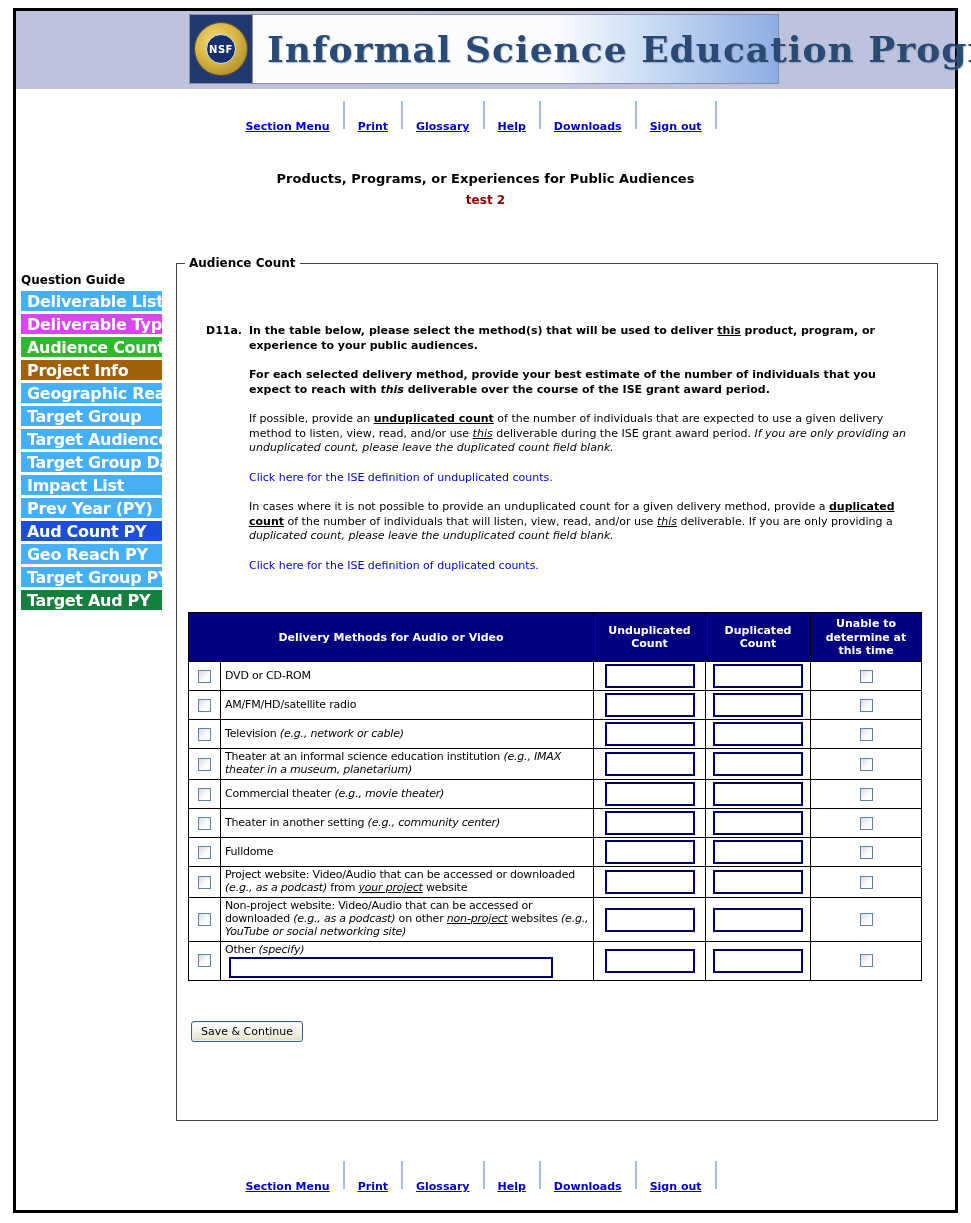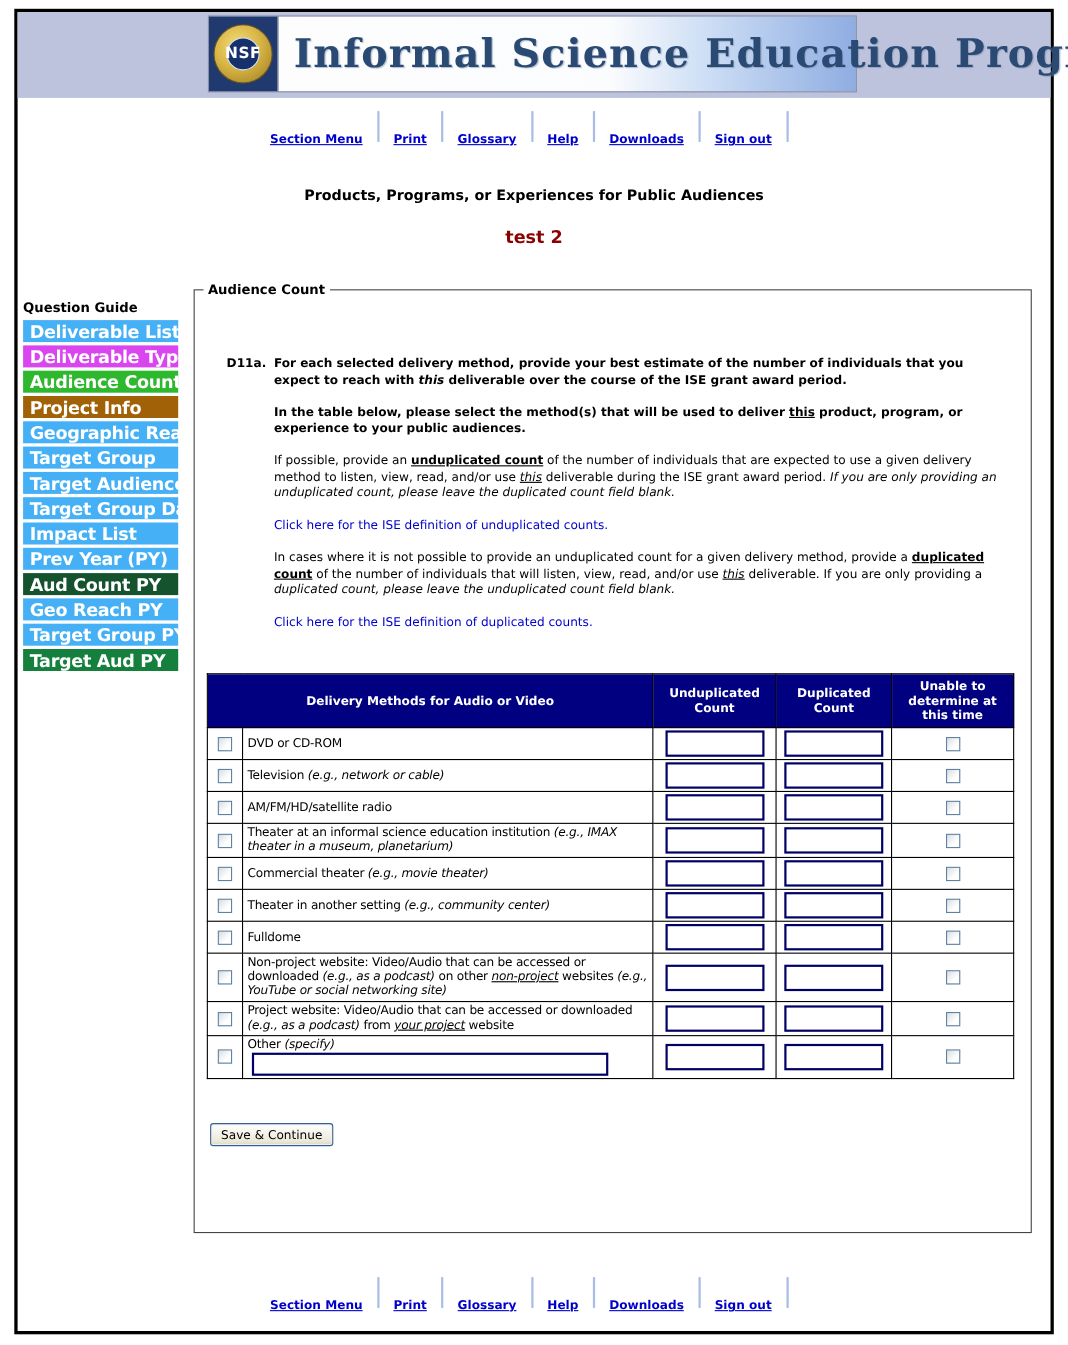--- a/index.html
+++ b/index.html
@@ -4,21 +4,21 @@
 <style>
   html,body{margin:0;padding:0;width:971px;height:1223px;background:#fff;overflow:hidden;
     font-family:"DejaVu Sans","Liberation Sans",sans-serif;}
   .frame{position:absolute;left:13px;top:8px;width:939px;height:1199px;border:3px solid #000;background:#fff;}
   
   .band{position:absolute;left:0;top:0;width:100%;height:78px;background:#bdc3dc;}
   .banner{position:absolute;left:173px;top:3px;width:588px;height:68px;border:1px solid #8a8fa6;
     display:flex;background:linear-gradient(to right,#fdfdfd 0%,#fbfcfe 62%,#cadcf4 78%,#8fadE2 100%);}
   .logo-box{width:62px;height:68px;background:#203a70;display:flex;align-items:center;justify-content:center;flex:0 0 62px;border-right:1px solid #8a8fa6;}
   .medallion{width:52px;height:52px;border-radius:50%;background:radial-gradient(circle at 40% 35%,#f4dd7a 0%,#d8b545 45%,#9a7a1e 100%);display:flex;align-items:center;justify-content:center;box-shadow:0 0 0 1px #6b541a;}
-  .medallion-inner{width:28px;height:28px;border-radius:50%;background:#16306b;border:1px solid #cfe2ff;color:#fff;font-size:14px;font-weight:bold;display:flex;align-items:center;justify-content:center;letter-spacing:.5px;text-align:right;}
+  .medallion-inner{width:28px;height:28px;border-radius:50%;background:#16306b;border:1px solid #cfe2ff;color:#fff;font-size:10px;font-weight:bold;display:flex;align-items:center;justify-content:center;letter-spacing:.5px;text-align:right;}
   .banner-title{flex:1;display:flex;align-items:center;padding-left:14px;
     font-family:"DejaVu Serif","Liberation Serif",serif;font-weight:bold;font-size:36px;color:#2a4a73;
     text-shadow:1px 1px 1px rgba(120,140,170,.55);letter-spacing:1px;white-space:nowrap;}
   .globe{position:relative;width:130px;height:68px;flex:0 0 130px;overflow:hidden;
     background:linear-gradient(100deg,#93b0e8 0%,#6c8fd8 45%,#4e6fc4 100%);}
   .globe:before{content:"";position:absolute;left:-30px;top:-12px;width:110px;height:92px;border-radius:50%;
     background:radial-gradient(circle at 35% 45%,rgba(235,242,255,.95) 0%,rgba(190,210,245,.45) 45%,rgba(190,210,245,0) 70%);}
   .arc{position:absolute;border:1px solid rgba(255,255,255,.85);border-radius:50%;}
   .arc1{width:220px;height:130px;left:-40px;top:10px;transform:rotate(-8deg);}
   .arc2{width:200px;height:170px;left:-20px;top:-90px;transform:rotate(6deg);}
@@ -29,21 +29,21 @@
   .cluster{position:absolute;left:58px;top:16px;width:14px;height:14px;border-radius:50%;background:#3c4eb4;
     box-shadow:12px 2px 0 1px #3445a8,24px 8px 0 0 #3c4eb4,6px 12px 0 2px #2f41a4,18px 14px 0 2px #3c4eb4,
     30px 18px 0 0 #3445a8,10px 24px 0 1px #3c4eb4,22px 26px 0 2px #2f41a4,2px 18px 0 0 #3445a8,32px 28px 0 0 #3c4eb4;opacity:.9;}
   
   .toplinks{position:absolute;left:0;width:100%;display:flex;align-items:flex-end;justify-content:center;height:32px;}
   .toplinks .navlink{font-size:11px;font-weight:bold;color:#0000cc;text-decoration:underline;margin:0 2px;}
   .toplinks .sep{width:2px;height:28px;background:#a9bde4;margin:0 11px;align-self:flex-start;}
   .nav-top{top:90px;} .nav-bottom{top:1150px;}
   
   .page-title{position:absolute;left:0;top:160px;width:100%;text-align:center;font-size:13px;font-weight:bold;color:#000;margin:0;}
-  .page-subtitle{position:absolute;left:0;top:195px;width:100%;text-align:center;font-size:16px;font-weight:bold;color:#8b0000;margin:0;}
+  .page-subtitle{position:absolute;left:0;top:182px;width:100%;text-align:center;font-size:12px;font-weight:bold;color:#8b0000;margin:0;}
   
   .sidebar{position:absolute;left:5px;top:262px;width:141px;}
   .sb-head{font-size:12px;font-weight:bold;color:#000;margin-bottom:4px;}
   .sb-item{height:20px;margin-bottom:3px;display:flex;align-items:center;padding-left:6px;cursor:pointer;}
   .sb-item span{color:#fff;font-weight:bold;font-size:16px;letter-spacing:-0.3px;white-space:nowrap;}
   
   .fset{position:absolute;left:160px;top:252px;width:760px;height:856px;border:1px solid #444;}
   .legend{position:absolute;left:8px;top:-8px;background:#fff;padding:0 4px;font-size:12px;font-weight:bold;color:#000;}
   .qrow{margin:60px 28px 0 29px;display:flex;}
   .qlabel{width:43px;flex:0 0 43px;font-size:11px;font-weight:bold;}
@@ -136,42 +136,42 @@
         </div>
         <div class="sb-item" style="background: rgb(69, 176, 245);">
           <span>Target Group Data</span>
         </div>
         <div class="sb-item" style="background: rgb(69, 176, 245);">
           <span>Impact List</span>
         </div>
         <div class="sb-item" style="background: rgb(69, 176, 245);">
           <span>Prev Year (PY)</span>
         </div>
-        <div class="sb-item active" style="background: #14532d; align-items: center;">
+        <div class="sb-item active" style="background: #1d4ed8; align-items: center;">
           <span>Aud Count PY</span>
         </div>
         <div class="sb-item" style="background: rgb(69, 176, 245);">
           <span>Geo Reach PY</span>
         </div>
         <div class="sb-item" style="background: rgb(69, 176, 245);">
           <span>Target Group PY</span>
         </div>
         <div class="sb-item active" style="background: #15803d;">
           <span>Target Aud PY</span>
         </div>
       </div>
   </div>
 
   <div class="fset">
     <span class="legend">Audience Count</span>
     <div class="qrow">
       <span class="qlabel">D11a.</span>
       <div class="qtext" id="paragraphs">
+          <p><span class="b">In the table below, please select the method(s) that will be used to deliver </span><span class="b u">this</span><span class="b"> product, program, or experience to your public audiences.</span></p>
           <p><span class="b">For each selected delivery method, provide your best estimate of the number of individuals that you expect to reach with </span><span class="b i">this</span><span class="b"> deliverable over the course of the ISE grant award period.</span></p>
-          <p><span class="b">In the table below, please select the method(s) that will be used to deliver </span><span class="b u">this</span><span class="b"> product, program, or experience to your public audiences.</span></p>
           <p><span>If possible, provide an </span><span class="b u">unduplicated count</span><span> of the number of individuals that are expected to use a given delivery method to listen, view, read, and/or use </span><span class="i u">this</span><span> deliverable during the ISE grant award period. </span><span class="i">If you are only providing an unduplicated count, please leave the duplicated count field blank.</span></p>
           <p><a class="deflink" href="#">Click here for the ISE definition of unduplicated counts.</a></p>
           <p><span>In cases where it is not possible to provide an unduplicated count for a given delivery method, provide a </span><span class="b u">duplicated count</span><span> of the number of individuals that will listen, view, read, and/or use </span><span class="i u">this</span><span> deliverable. If you are only providing a </span><span class="i">duplicated count, please leave the unduplicated count field blank.</span></p>
           <p><a class="deflink" href="#">Click here for the ISE definition of duplicated counts.</a></p>
         </div>
     </div>
     <table class="dtable" id="delivery-table">
         <colgroup>
           <col style="width: 32px;">
           <col style="width: 373px;">
@@ -190,34 +190,34 @@
         <tbody>
           <tr>
             <td class="chk"><input type="checkbox" class="cb" style=""></td>
             <td class="lbl"><span>DVD or CD-ROM</span></td>
             <td class="count"><input type="text" class="count-input" style=""></td>
             <td class="count"><input type="text" class="count-input" style=""></td>
             <td class="unable"><input type="checkbox" class="cb" style=""></td>
           </tr>
           <tr>
             <td class="chk"><input type="checkbox" class="cb" style=""></td>
+            <td class="lbl"><span>AM/FM/HD/satellite radio</span></td>
+            <td class="count"><input type="text" class="count-input" style=""></td>
+            <td class="count"><input type="text" class="count-input" style=""></td>
+            <td class="unable"><input type="checkbox" class="cb" style=""></td>
+          </tr>
+          <tr>
+            <td class="chk"><input type="checkbox" class="cb" style=""></td>
             <td class="lbl"><span>Television </span><span class="i">(e.g., network or cable)</span></td>
             <td class="count"><input type="text" class="count-input" style=""></td>
             <td class="count"><input type="text" class="count-input" style=""></td>
             <td class="unable"><input type="checkbox" class="cb" style=""></td>
           </tr>
           <tr>
             <td class="chk"><input type="checkbox" class="cb" style=""></td>
-            <td class="lbl"><span>AM/FM/HD/satellite radio</span></td>
-            <td class="count"><input type="text" class="count-input" style=""></td>
-            <td class="count"><input type="text" class="count-input" style=""></td>
-            <td class="unable"><input type="checkbox" class="cb" style=""></td>
-          </tr>
-          <tr>
-            <td class="chk"><input type="checkbox" class="cb" style=""></td>
             <td class="lbl"><span>Theater at an informal science education institution </span><span class="i">(e.g., IMAX theater in a museum, planetarium)</span></td>
             <td class="count"><input type="text" class="count-input" style=""></td>
             <td class="count"><input type="text" class="count-input" style=""></td>
             <td class="unable"><input type="checkbox" class="cb" style=""></td>
           </tr>
           <tr>
             <td class="chk"><input type="checkbox" class="cb" style=""></td>
             <td class="lbl"><span>Commercial theater </span><span class="i">(e.g., movie theater)</span></td>
             <td class="count"><input type="text" class="count-input" style=""></td>
             <td class="count"><input type="text" class="count-input" style=""></td>
@@ -232,28 +232,28 @@
           </tr>
           <tr>
             <td class="chk"><input type="checkbox" class="cb" style=""></td>
             <td class="lbl"><span>Fulldome</span></td>
             <td class="count"><input type="text" class="count-input" style=""></td>
             <td class="count"><input type="text" class="count-input" style=""></td>
             <td class="unable"><input type="checkbox" class="cb" style=""></td>
           </tr>
           <tr>
             <td class="chk"><input type="checkbox" class="cb" style=""></td>
+            <td class="lbl"><span>Project website: Video/Audio that can be accessed or downloaded </span><span class="i">(e.g., as a podcast)</span><span> from </span><span class="i u">your project</span><span> website</span></td>
+            <td class="count"><input type="text" class="count-input" style=""></td>
+            <td class="count"><input type="text" class="count-input" style=""></td>
+            <td class="unable"><input type="checkbox" class="cb" style=""></td>
+          </tr>
+          <tr>
+            <td class="chk"><input type="checkbox" class="cb" style=""></td>
             <td class="lbl"><span>Non-project website: Video/Audio that can be accessed or downloaded </span><span class="i">(e.g., as a podcast)</span><span> on other </span><span class="i u">non-project</span><span> websites </span><span class="i">(e.g., YouTube or social networking site)</span></td>
-            <td class="count"><input type="text" class="count-input" style=""></td>
-            <td class="count"><input type="text" class="count-input" style=""></td>
-            <td class="unable"><input type="checkbox" class="cb" style=""></td>
-          </tr>
-          <tr>
-            <td class="chk"><input type="checkbox" class="cb" style=""></td>
-            <td class="lbl"><span>Project website: Video/Audio that can be accessed or downloaded </span><span class="i">(e.g., as a podcast)</span><span> from </span><span class="i u">your project</span><span> website</span></td>
             <td class="count"><input type="text" class="count-input" style=""></td>
             <td class="count"><input type="text" class="count-input" style=""></td>
             <td class="unable"><input type="checkbox" class="cb" style=""></td>
           </tr>
           <tr>
             <td class="chk"><input type="checkbox" class="cb" style=""></td>
             <td class="lbl"><span>Other </span><span class="i">(specify)</span><input type="text" class="specify-input" style=""></td>
             <td class="count"><input type="text" class="count-input" style=""></td>
             <td class="count"><input type="text" class="count-input" style=""></td>
             <td class="unable"><input type="checkbox" class="cb" style=""></td>

